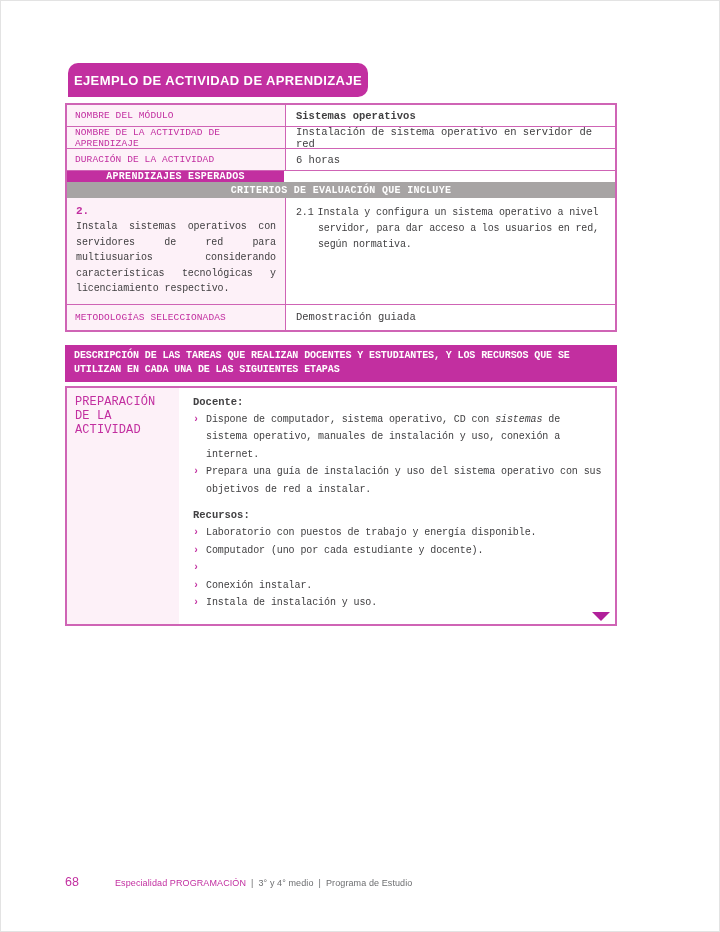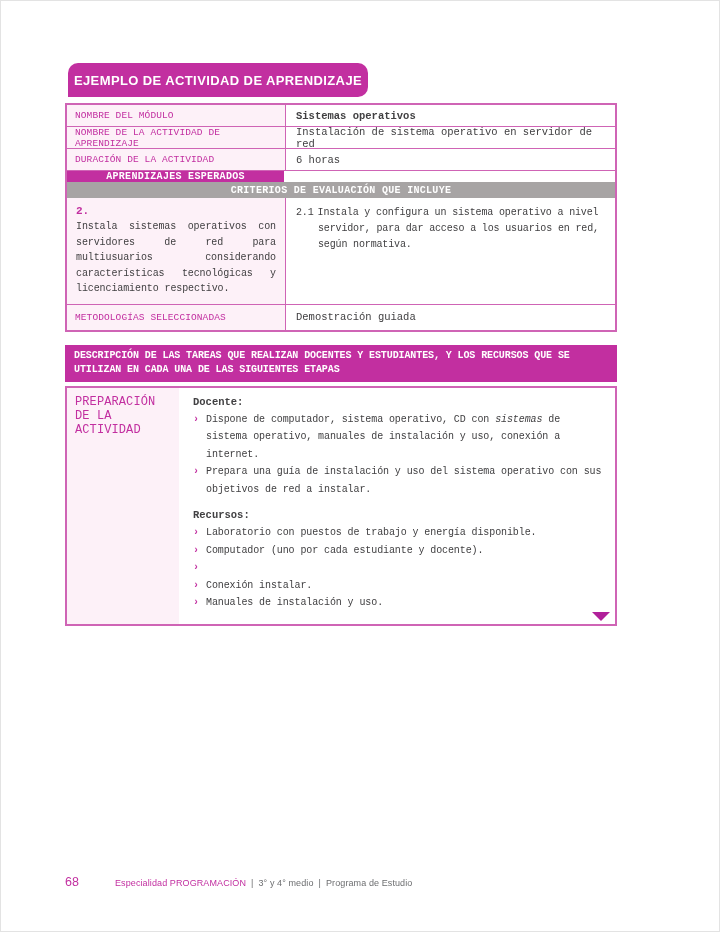--- a/index.html
+++ b/index.html
@@ -182,21 +182,21 @@
       </div>
       <div class="bullet-item">
         <span class="bullet-glyph">›</span>
       </div>
       <div class="bullet-item">
         <span class="bullet-glyph">›</span>
         <span class="bullet-text">Conexión instalar.</span>
       </div>
       <div class="bullet-item">
         <span class="bullet-glyph">›</span>
-        <span class="bullet-text">Manuales de instalación y uso.</span>
+        <span class="bullet-text">Instala de instalación y uso.</span>
       </div>
 
     </div>
     <div class="cont-triangle"></div>
   </div>
 
 </div>
 
 <div class="footer">
   <span class="page-num">68</span>

